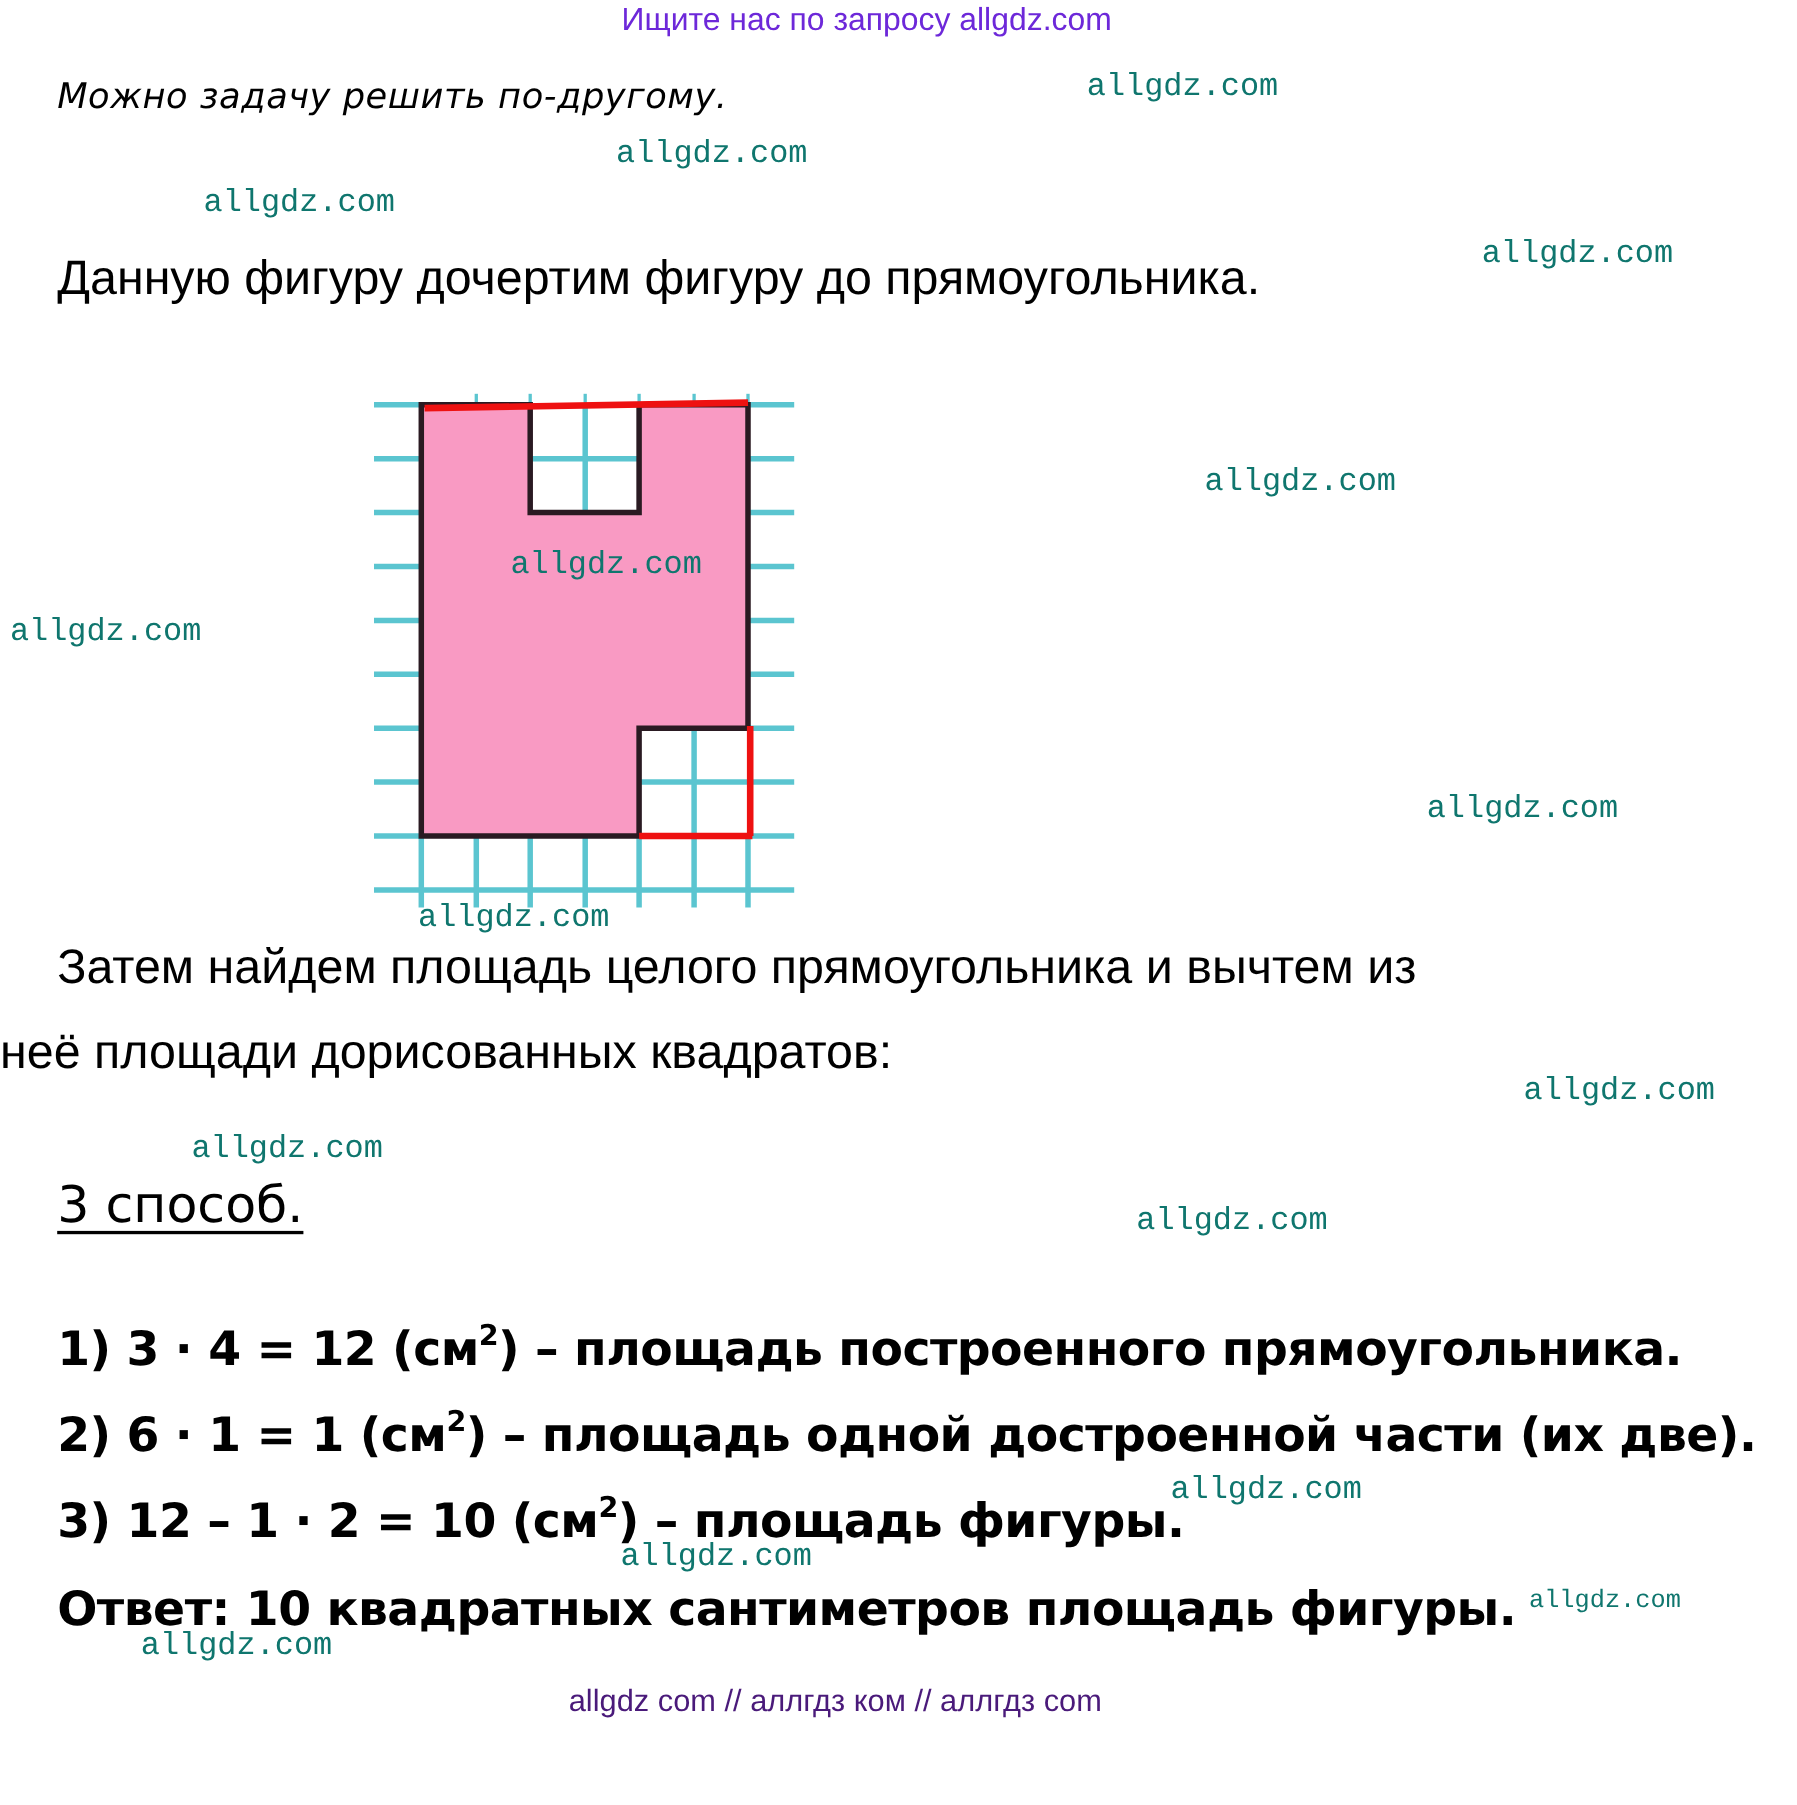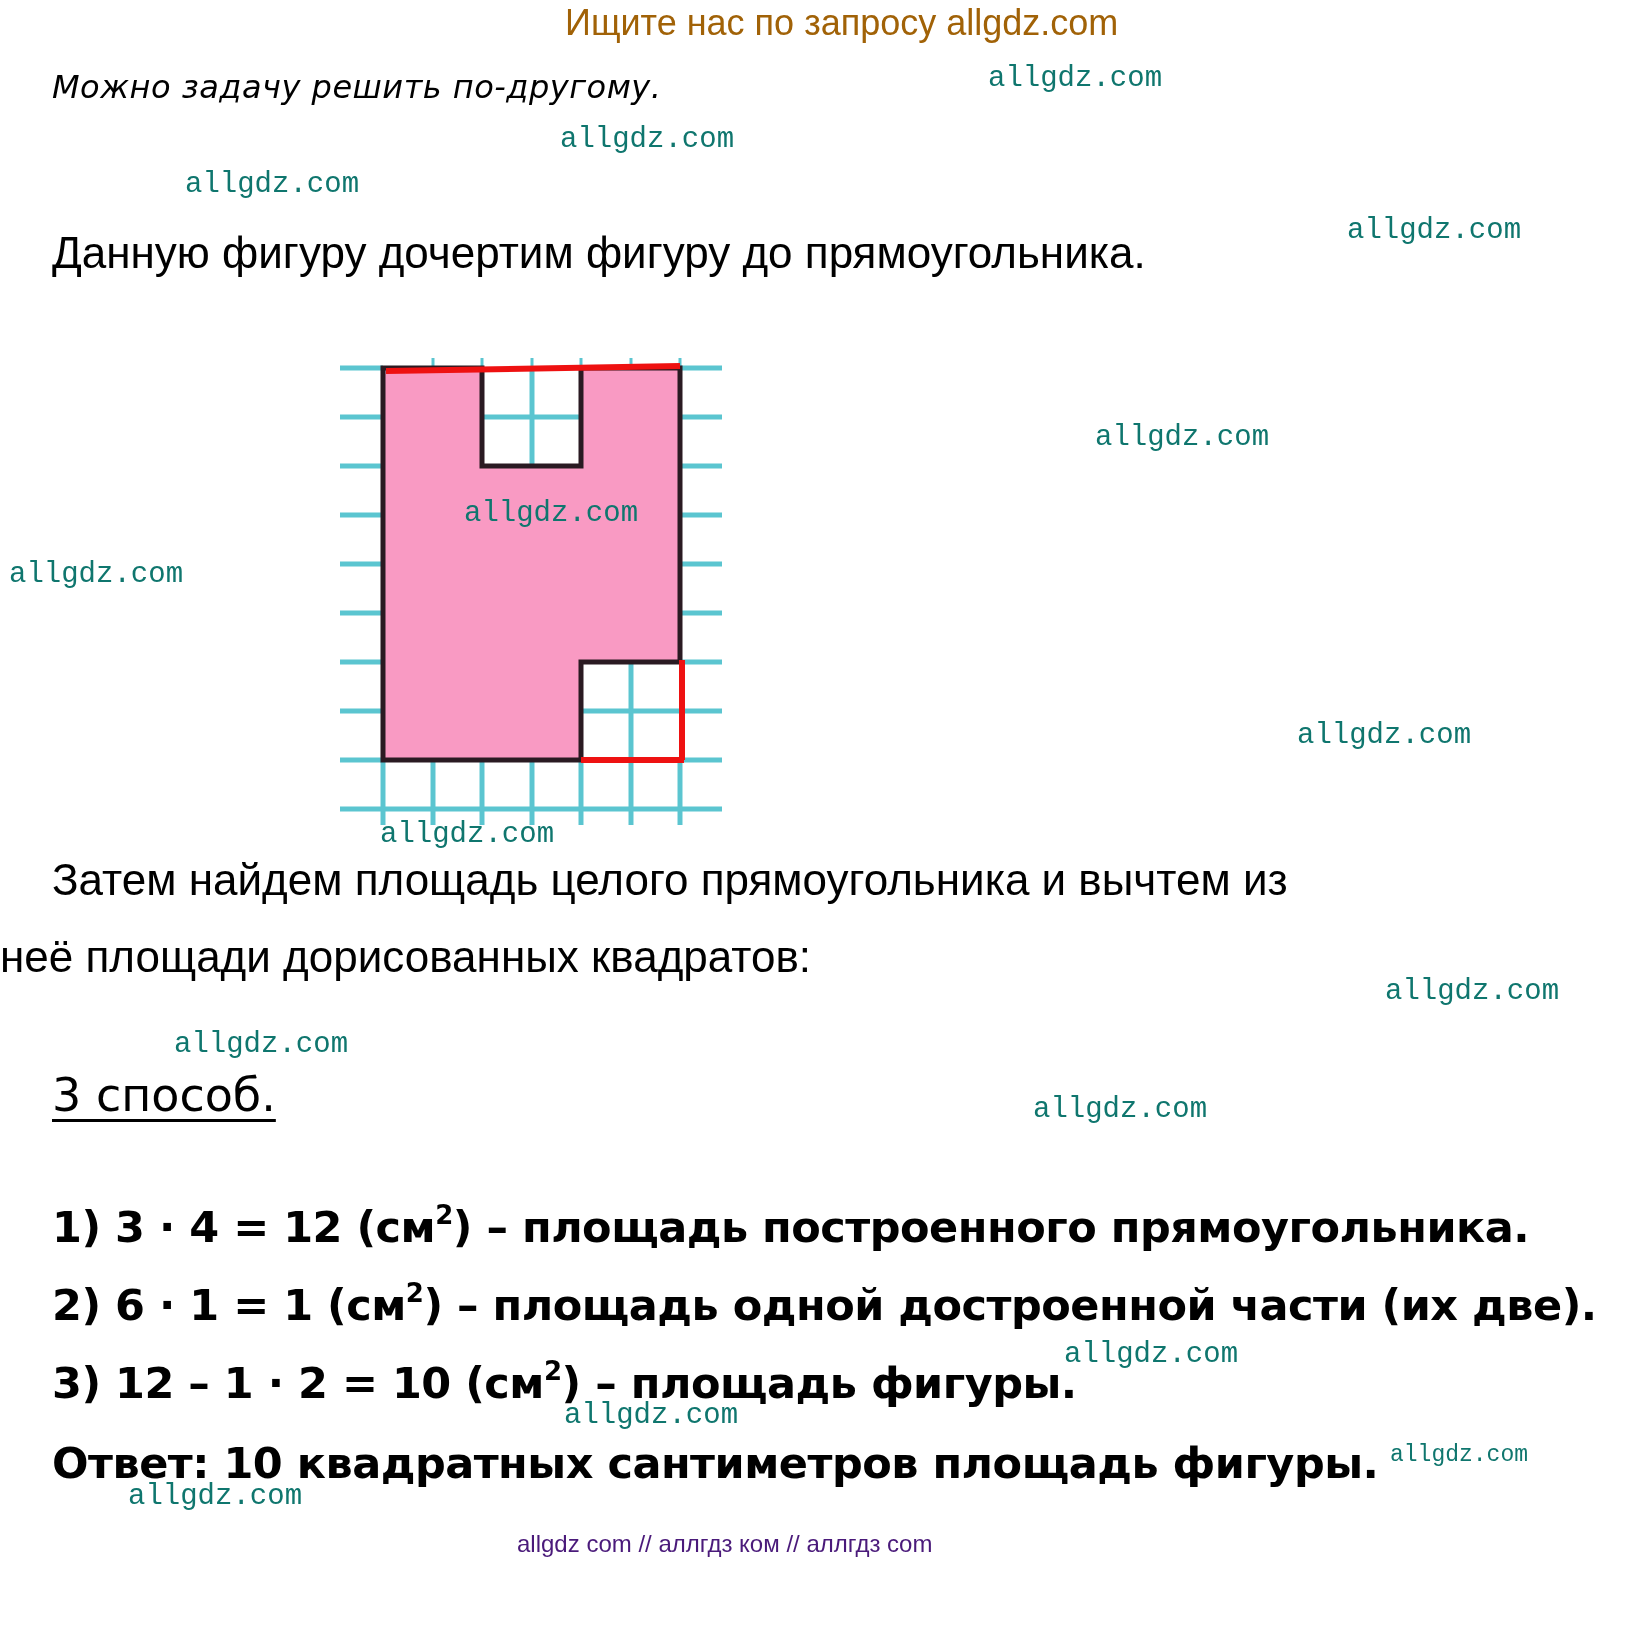--- a/index.html
+++ b/index.html
@@ -1,25 +1,25 @@
 <!DOCTYPE html>
 <html><head>
 <meta charset="utf-8">
 <style>
   html, body { margin: 0; padding: 0; background: #ffffff; }
   body { width: 1634px; height: 1641px; position: relative; overflow: hidden; font-family: "DejaVu Sans", sans-serif; color: #000; }
   .abs { position: absolute; white-space: nowrap; }
   .wm { font-family: Liberation Mono, monospace; font-size: 29px; color: #0f766e; }
-  .top-banner { font-family: "Liberation Sans", sans-serif; font-size: 36px; color: #a16207; }
+  .top-banner { font-family: "Liberation Sans", sans-serif; font-size: 29px; color: #6d28d9; }
   .italic-title { font-family: "DejaVu Sans", sans-serif; font-style: italic; font-size: 32px; letter-spacing: 0.5px; }
   .para { font-family: Liberation Sans, sans-serif; font-size: 44px; }
   .heading { font-family: "DejaVu Sans", sans-serif; font-size: 46px; text-decoration: underline; text-underline-offset: 8px; text-decoration-thickness: 3px; }
   .step { font-family: "DejaVu Sans", sans-serif; font-weight: bold; font-size: 43px; letter-spacing: -0.5px; margin-top: 10px; }
   .step sup { font-size: 26px; vertical-align: 18px; line-height: 0; }
-  .footer { font-family: "Liberation Sans", sans-serif; font-size: 24px; color: #4a1a7a; }
+  .footer { font-family: "Liberation Sans", sans-serif; font-size: 28px; color: #4a1a7a; }
   #figure { position: absolute; left: 320px; top: 340px; }
 </style>
 </head>
 <body>
 
 <div class="abs top-banner" style="left:565px; top:2px;">Ищите нас по запросу allgdz.com</div>
 
 <div class="abs italic-title" style="left:52px; top:68px;">Можно задачу решить по-другому.</div>
 
 <div class="abs para" style="left:52px; top:228px;">Данную фигуру дочертим фигуру до прямоугольника.</div>

